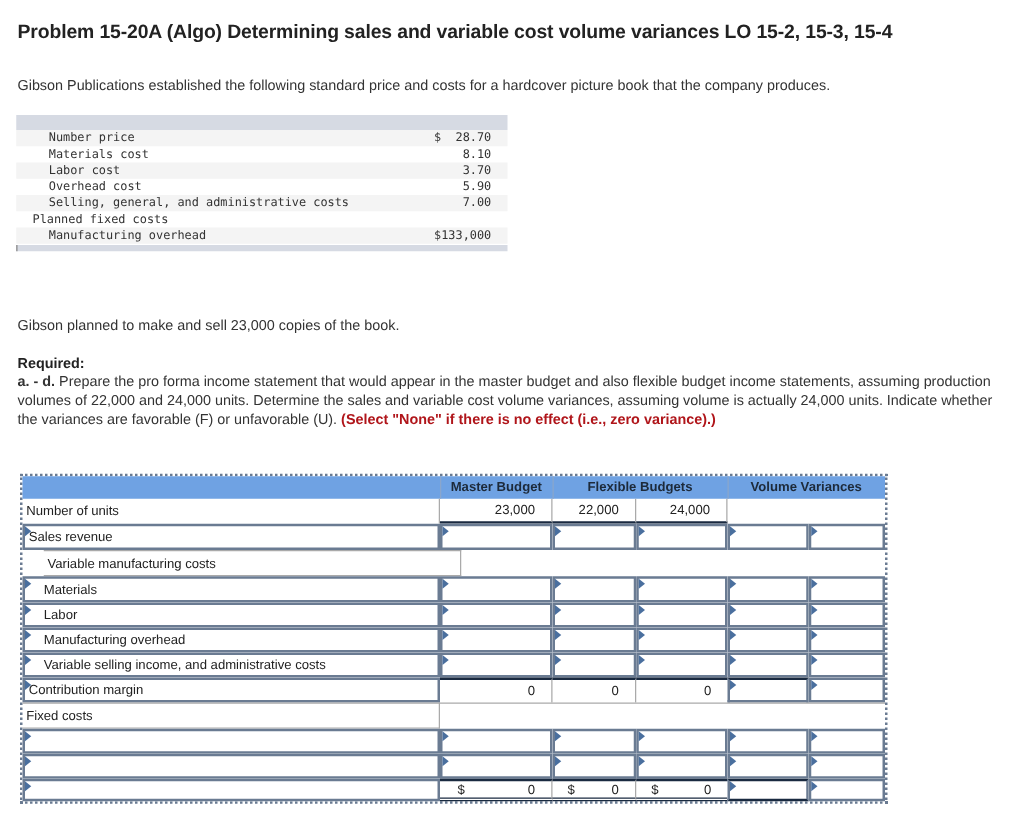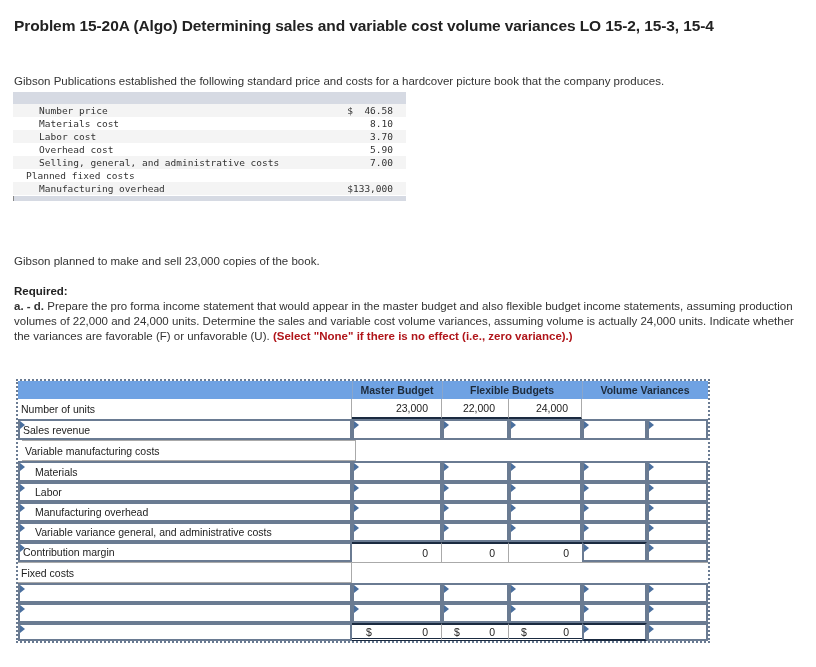--- a/index.html
+++ b/index.html
@@ -1,18 +1,18 @@
 <!DOCTYPE html>
 <html><head>
 <meta charset="utf-8">
 <style>
   html, body { margin:0; padding:0; background:#ffffff; }
   body { width:816px; height:667px; position:relative; overflow:hidden; font-family:"Liberation Sans", sans-serif; color:#222; }
   .title { position:absolute; left:14px; top:17px; font-size:15.5px; font-weight:bold; color:#222; letter-spacing:-0.1px; }
-  .intro { position:absolute; left:14px; top:75px; font-size:11.5px; color:#333; }
+  .intro { position:absolute; left:14px; top:63px; font-size:11.5px; color:#333; }
   .std-table { position:absolute; left:13px; top:92px; width:393px; }
   .std-head { height:12px; background:#d6dae3; }
   .std-row { height:13px; font-family:"DejaVu Sans Mono", "Liberation Mono", monospace; font-size:9.5px; color:#333; position:relative; line-height:13px; }
   .std-row.alt { background:#f4f4f4; }
   .std-row .lbl { position:absolute; left:13px; white-space:pre; }
   .std-row .lbl.ind { left:26px; }
   .std-row .val { position:absolute; right:13px; white-space:pre; }
   .std-foot { height:5px; background:#d6dae3; border-left:1px solid #888; margin-top:1px; }
   .para { position:absolute; left:14px; font-size:11.5px; color:#333; line-height:15px; width:790px; }
   .req-head { font-weight:bold; color:#222; }
@@ -32,21 +32,21 @@
 </head>
 <body>
 
 <div class="title">Problem 15-20A (Algo) Determining sales and variable cost volume variances LO 15-2, 15-3, 15-4</div>
 <div class="intro">Gibson Publications established the following standard price and costs for a hardcover picture book that the company produces.</div>
 
 <div class="std-table">
   <div class="std-head"></div>
   <div class="std-row alt">
       <span class="lbl ind">Number price</span>
-      <span class="val">$  46.58</span>
+      <span class="val">$  28.70</span>
     </div>
   <div class="std-row">
       <span class="lbl ind">Materials cost</span>
       <span class="val">8.10</span>
     </div>
   <div class="std-row alt">
       <span class="lbl ind">Labor cost</span>
       <span class="val">3.70</span>
     </div>
   <div class="std-row">
@@ -96,21 +96,21 @@
   <div class="ws-row" style="top:38px;height:21px;">
     <div class="cell lblcell inp" style="left:0;width:334px;">Sales revenue</div>
     <div class="cell inp" style="left:334px;width:90px;"></div>
     <div class="cell inp" style="left:424px;width:67px;"></div>
     <div class="cell inp" style="left:491px;width:73px;"></div>
     <div class="cell inp" style="left:564px;width:65px;"></div>
     <div class="cell inp" style="left:629px;width:61px;"></div>
   </div>
 
   <div class="ws-row" style="top:59px;height:21px;">
-    <div class="cell lblcell" style="left:4px;width:334px;border:1px solid #aaa;border-left:none;">Variable manufacturing costs</div>
+    <div class="cell lblcell" style="left:17px;width:334px;border:1px solid #aaa;border-left:none;">Variable manufacturing costs</div>
     <div class="cell" style="left:334px;width:356px;"></div>
   </div>
 
   <div class="ws-row" style="top:80px;height:21px;">
     <div class="cell lblcell ind inp" style="left:0;width:334px;">Materials</div>
     <div class="cell inp" style="left:334px;width:90px;"></div>
     <div class="cell inp" style="left:424px;width:67px;"></div>
     <div class="cell inp" style="left:491px;width:73px;"></div>
     <div class="cell inp" style="left:564px;width:65px;"></div>
     <div class="cell inp" style="left:629px;width:61px;"></div>
@@ -128,21 +128,21 @@
   <div class="ws-row" style="top:121px;height:20px;">
     <div class="cell lblcell ind inp" style="left:0;width:334px;">Manufacturing overhead</div>
     <div class="cell inp" style="left:334px;width:90px;"></div>
     <div class="cell inp" style="left:424px;width:67px;"></div>
     <div class="cell inp" style="left:491px;width:73px;"></div>
     <div class="cell inp" style="left:564px;width:65px;"></div>
     <div class="cell inp" style="left:629px;width:61px;"></div>
   </div>
 
   <div class="ws-row" style="top:141px;height:20px;">
-    <div class="cell lblcell ind inp" style="left:0;width:334px;">Variable variance  general, and administrative costs</div>
+    <div class="cell lblcell ind inp" style="left:0;width:334px;">Variable selling  income, and administrative costs</div>
     <div class="cell inp" style="left:334px;width:90px;"></div>
     <div class="cell inp" style="left:424px;width:67px;"></div>
     <div class="cell inp" style="left:491px;width:73px;"></div>
     <div class="cell inp" style="left:564px;width:65px;"></div>
     <div class="cell inp" style="left:629px;width:61px;"></div>
   </div>
 
   <div class="ws-row" style="top:161px;height:20px;">
     <div class="cell lblcell inp" style="left:0;width:334px;">Contribution margin</div>
     <div class="cell num" style="left:334px;width:90px;border-top:2px solid #1a2a40;border-right:1px solid #aaa;">0</div>

